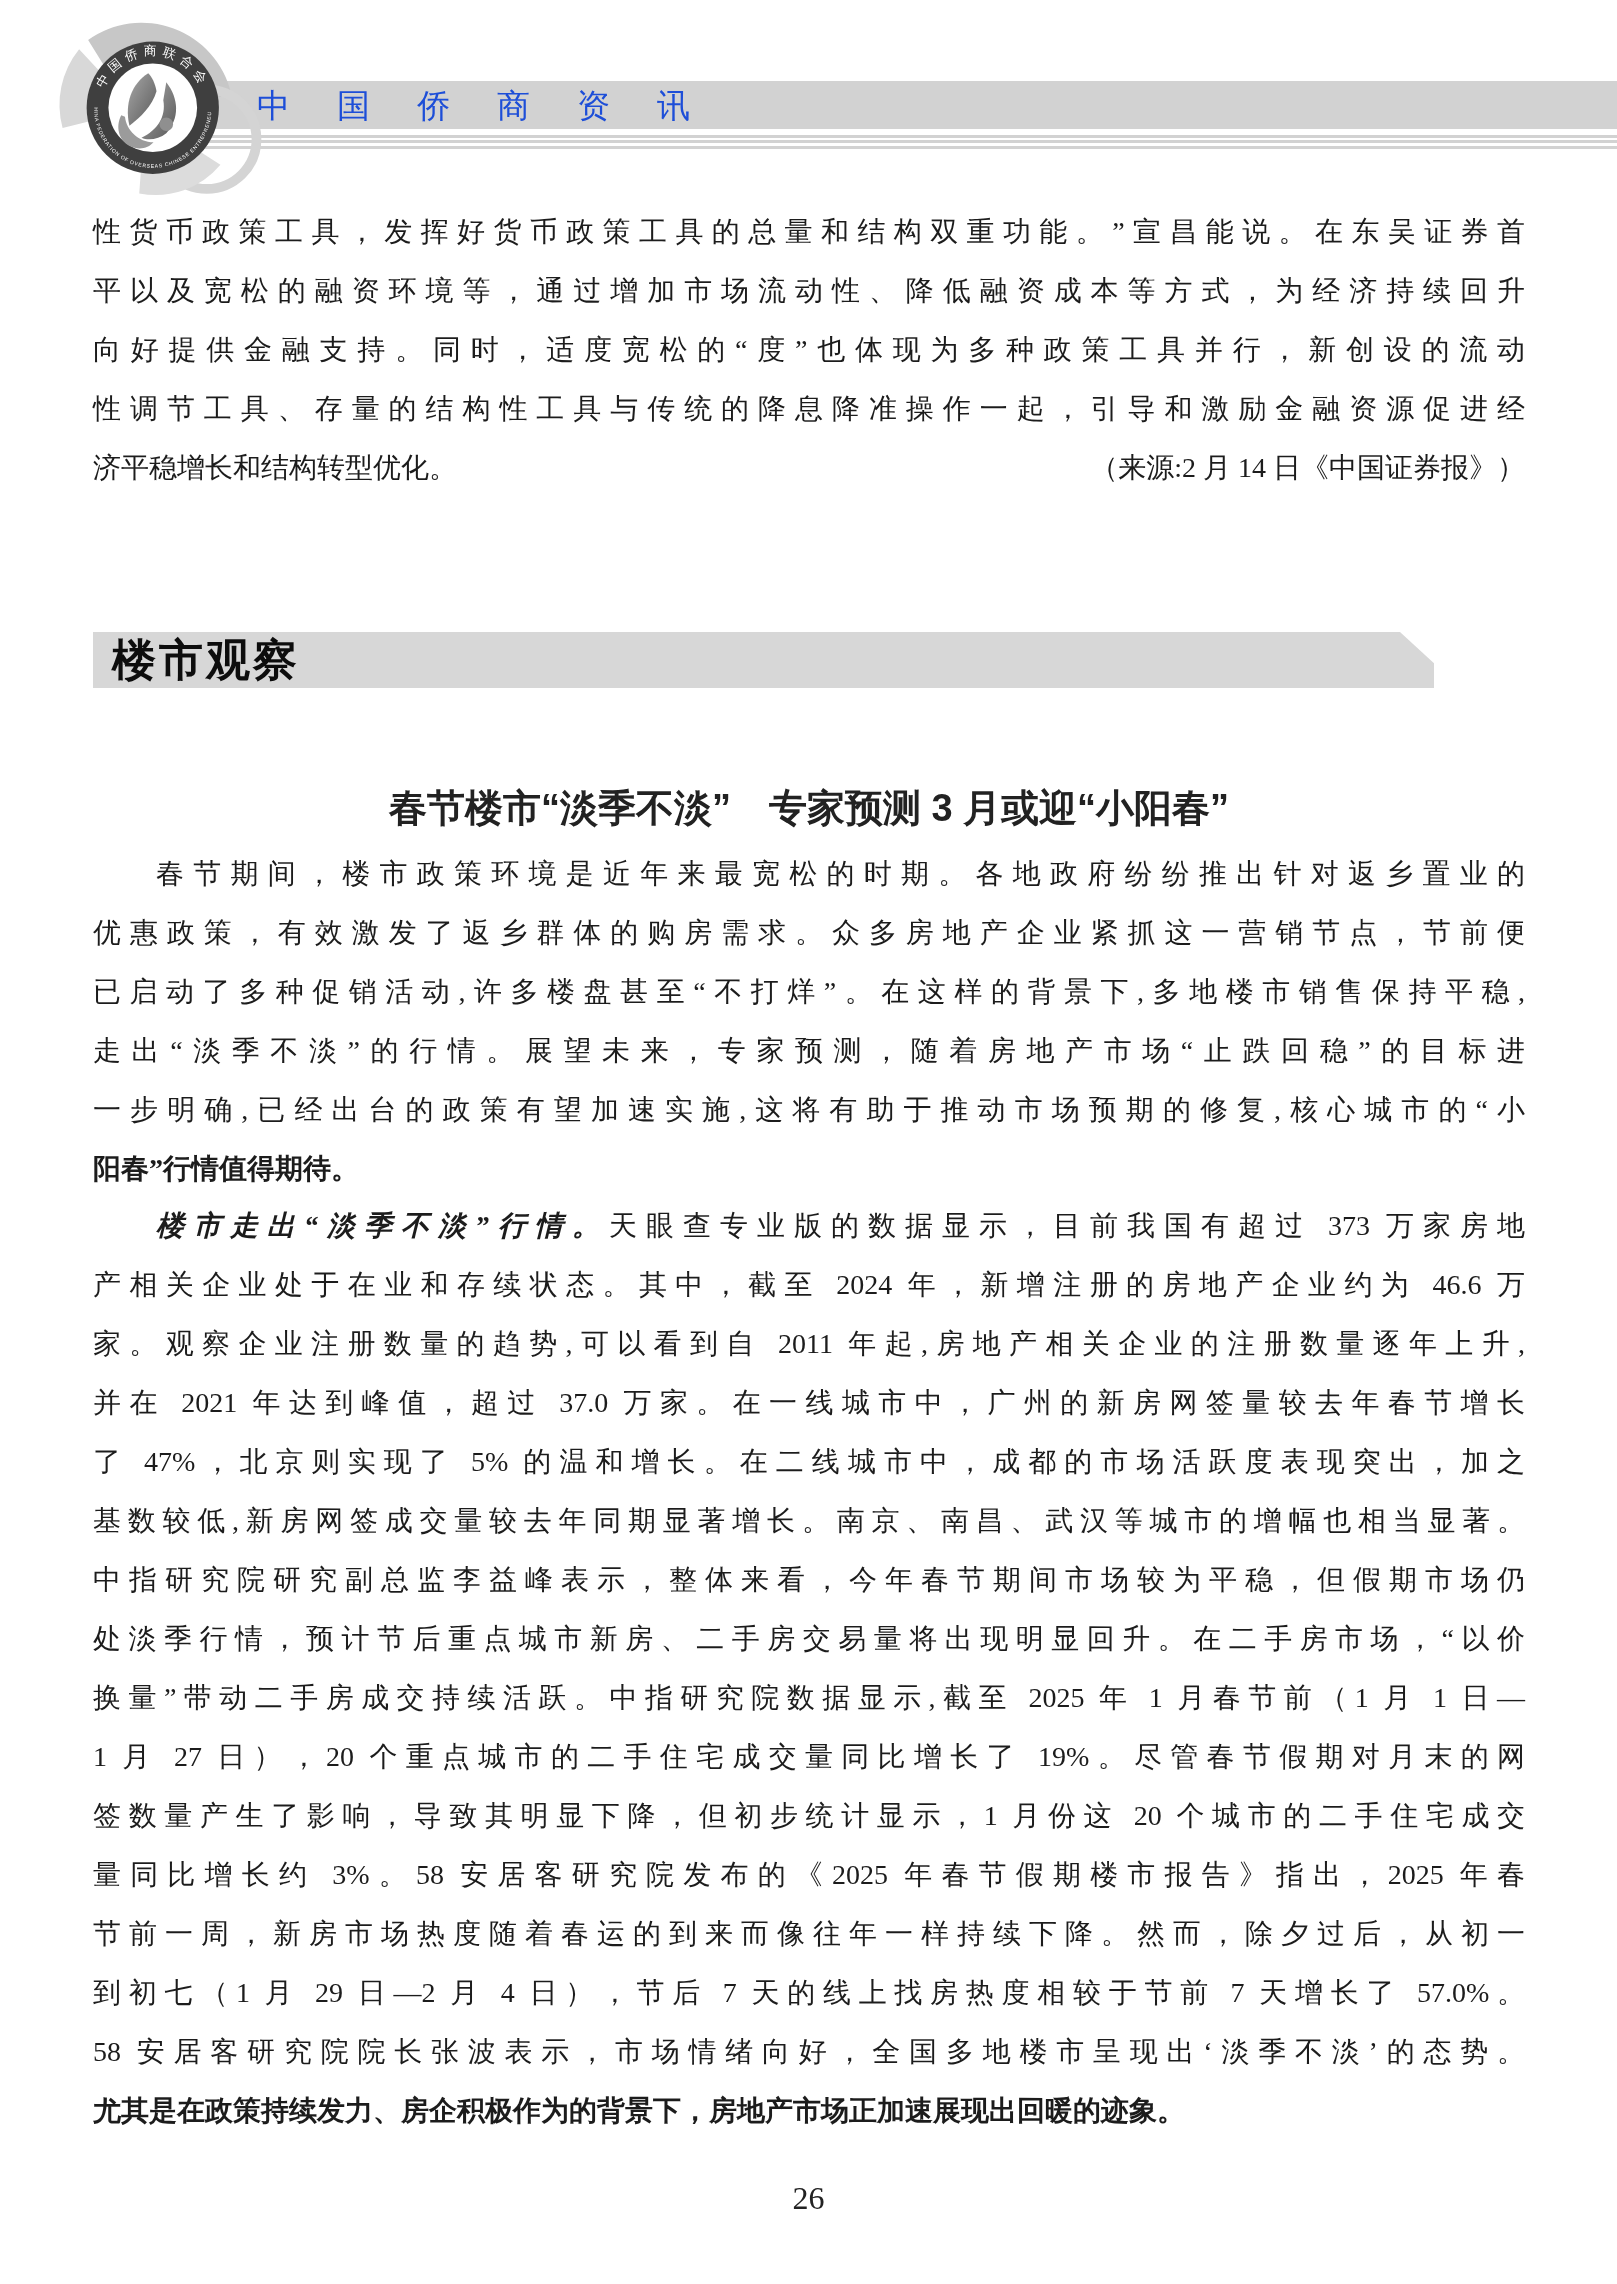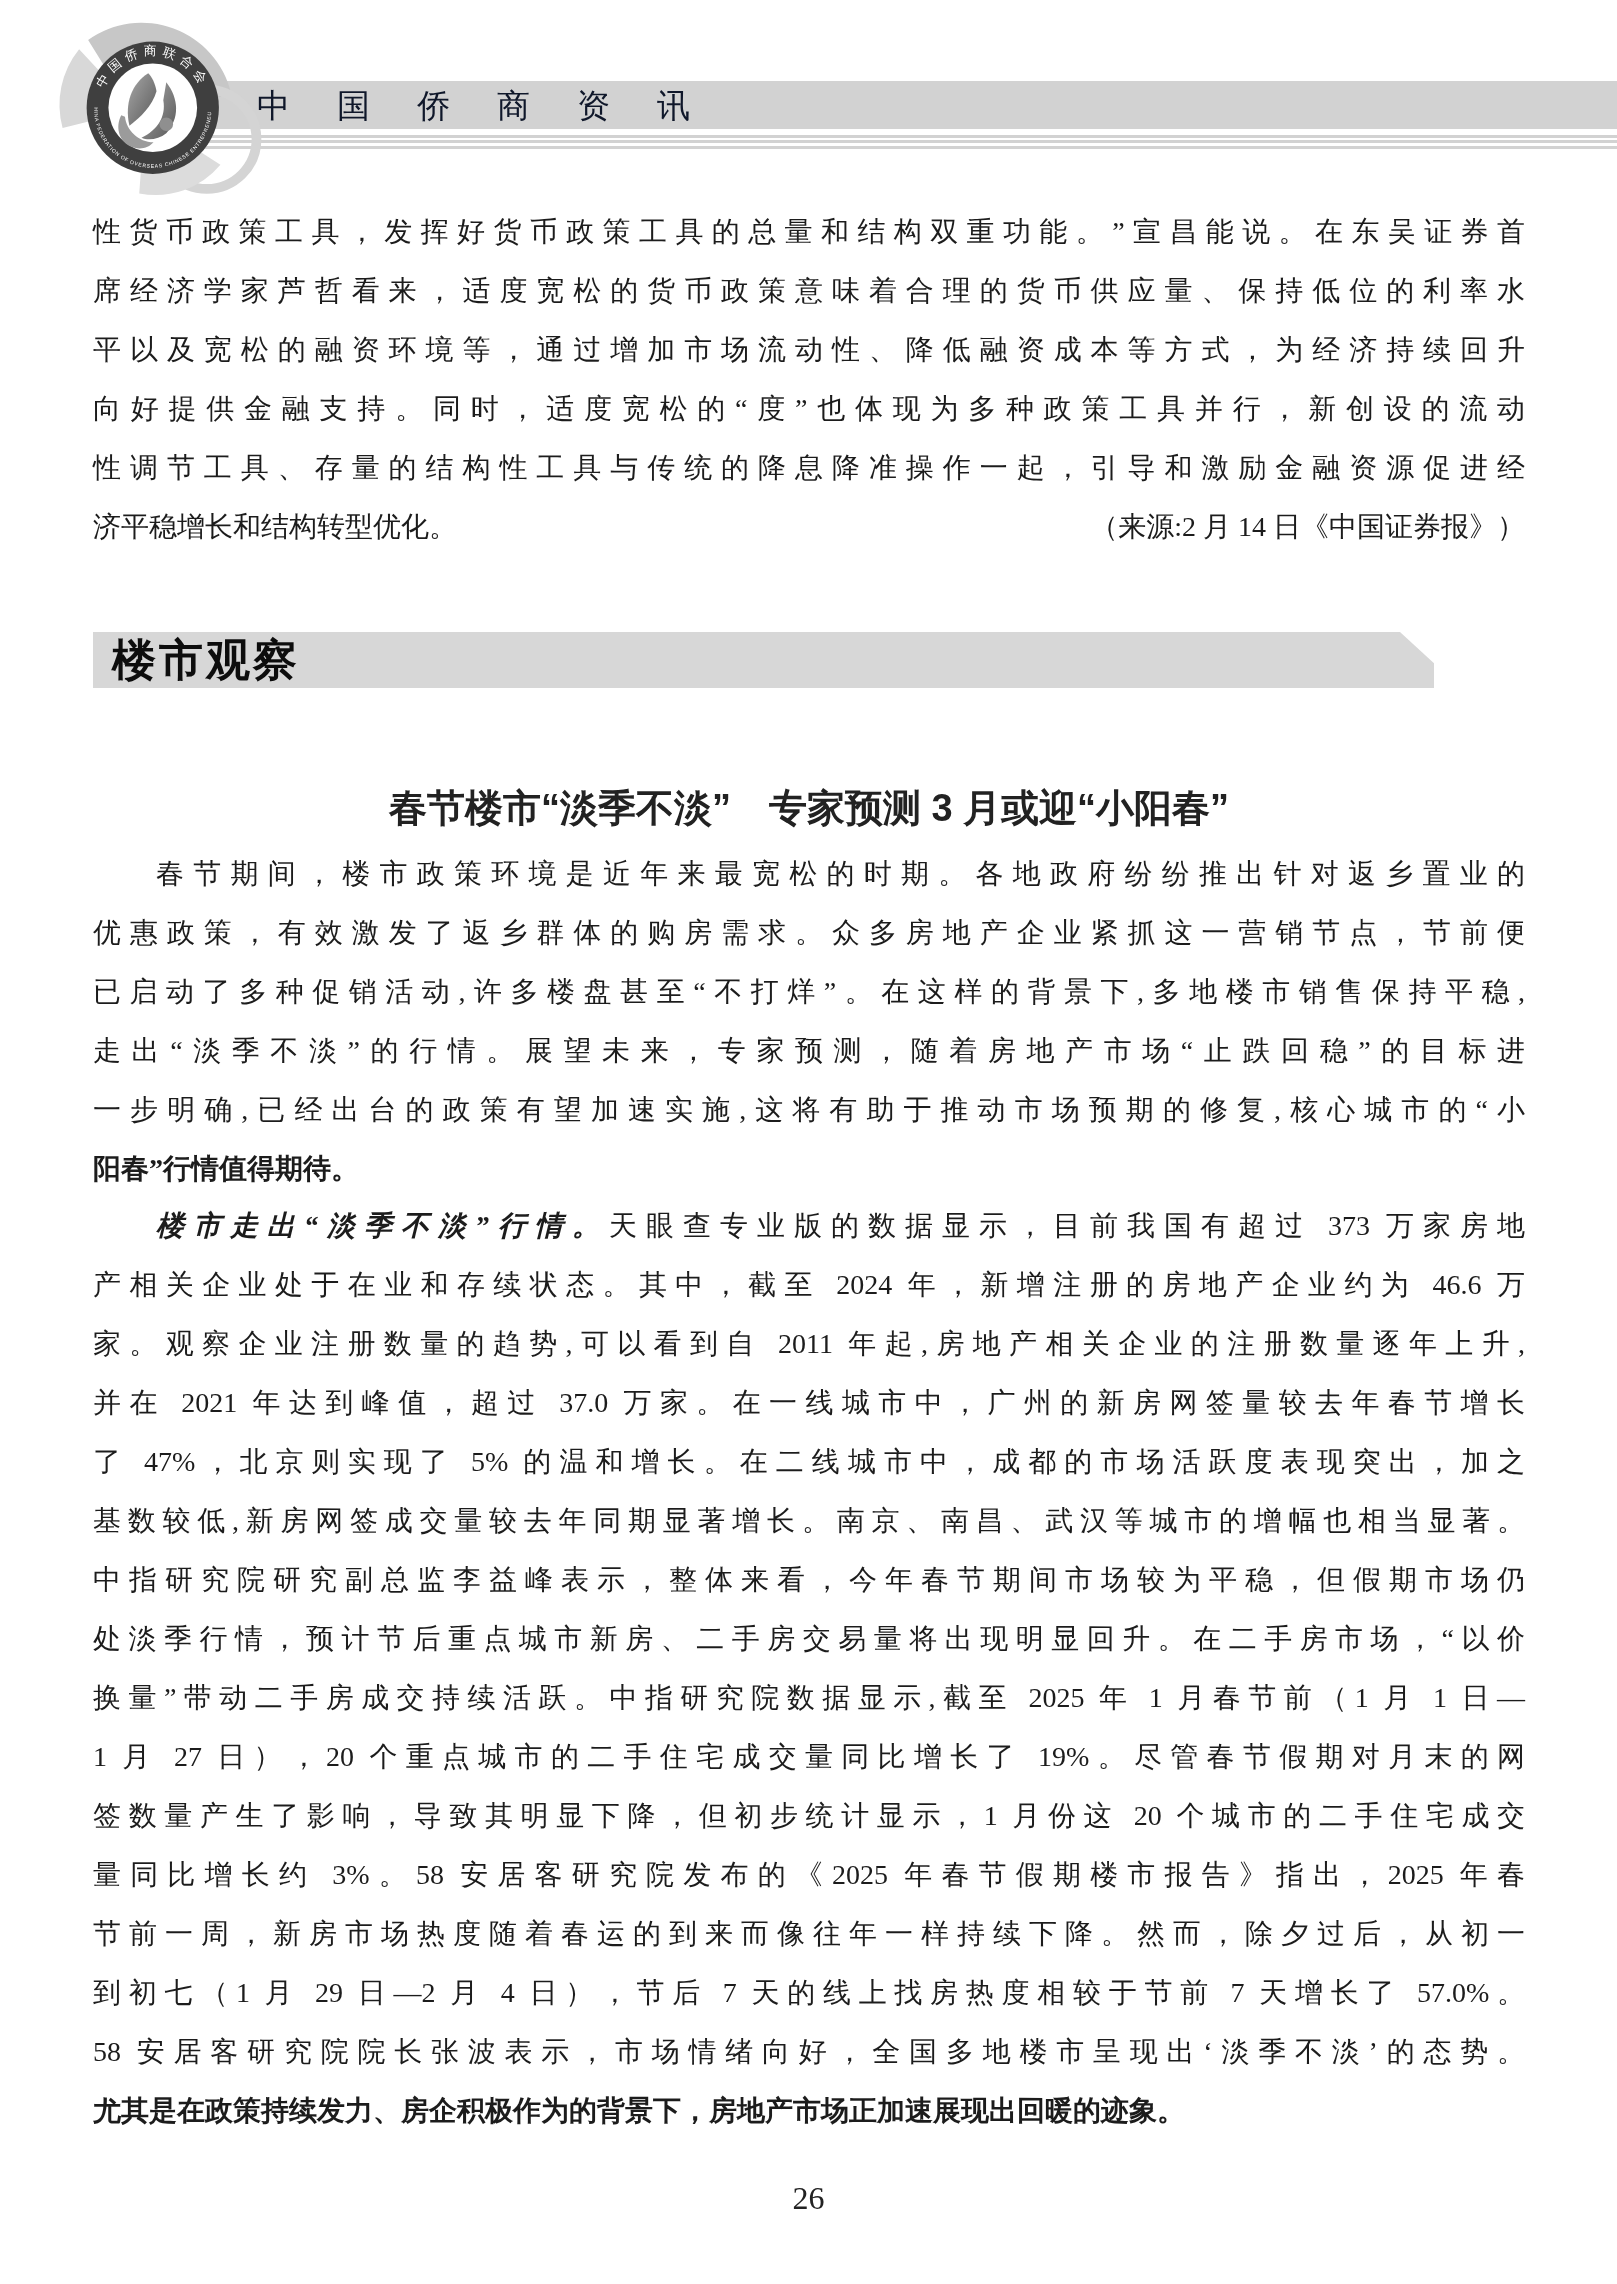--- a/index.html
+++ b/index.html
@@ -2,21 +2,21 @@
 <html style="font-size:12px"><head>
 <meta charset="utf-8">
 <style>
   html,body{margin:0;padding:0;background:#ffffff;}
   .page{position:relative;width:1617px;height:2284px;background:#ffffff;overflow:hidden;
         font-family:"Liberation Serif","DejaVu Serif",serif;color:#1c1c1c;}
 
   
   .mast-band{position:absolute;left:198px;top:81px;right:0;height:48px;background:#d2d2d2;}
   .mast-title{position:absolute;left:257px;top:81px;height:40px;line-height:50px;
-              font-size:33px;letter-spacing:47px;color:#0f172a;white-space:nowrap;}
+              font-size:33px;letter-spacing:47px;color:#1d4ed8;white-space:nowrap;}
   .mast-stripes{position:absolute;left:198px;top:135px;right:0;height:14.3px;
      background:repeating-linear-gradient(to bottom,#d2d2d2 0px,#d2d2d2 3px,#ffffff 3px,#ffffff 5.3px);}
   .logo-wrap{position:absolute;left:19px;top:3.8px;width:248px;height:203px;}
 
   
   .textcol{position:absolute;left:93px;width:1432px;font-size:28px;line-height:59px;}
   .intro-col{top:202px;}
   .line{white-space:nowrap;}
   .just{white-space:normal;text-align:justify;text-align-last:justify;}
   .src-line{display:flex;justify-content:space-between;white-space:nowrap;}
@@ -82,21 +82,20 @@
         <path d="M 196,104 C 213,126 214,152 196,172 C 186,180 172,182 163,178 C 184,168 196,150 192,128 Z" fill="url(#tulipGrad)"></path>
         <path d="M 136,148 C 128,164 133,181 147,189 C 160,195 172,192 179,184 C 159,184 143,168 141,150 Z" fill="#9b9b9b"></path>
         <circle cx="196" cy="160" r="9" fill="#8f8f8f"></circle>
       </g>
     </svg>
   </div>
 
   <div class="textcol intro-col">
     <div class="intro-lines">
         <div class="line just">性货币政策工具，发挥好货币政策工具的总量和结构双重功能。”宣昌能说。在东吴证券首</div>
-        <div class="line just">席经济学家芦哲看来，适度宽松的货币政策意味着合理的货币供应量、保持低位的利率水</div>
         <div class="line just">平以及宽松的融资环境等，通过增加市场流动性、降低融资成本等方式，为经济持续回升</div>
         <div class="line just">向好提供金融支持。同时，适度宽松的“度”也体现为多种政策工具并行，新创设的流动</div>
         <div class="line just">性调节工具、存量的结构性工具与传统的降息降准操作一起，引导和激励金融资源促进经</div>
       </div>
     <div class="line src-line">
       <span>济平稳增长和结构转型优化。</span>
       <span>（来源:2 月 14 日《中国证券报》）</span>
     </div>
   </div>
 

